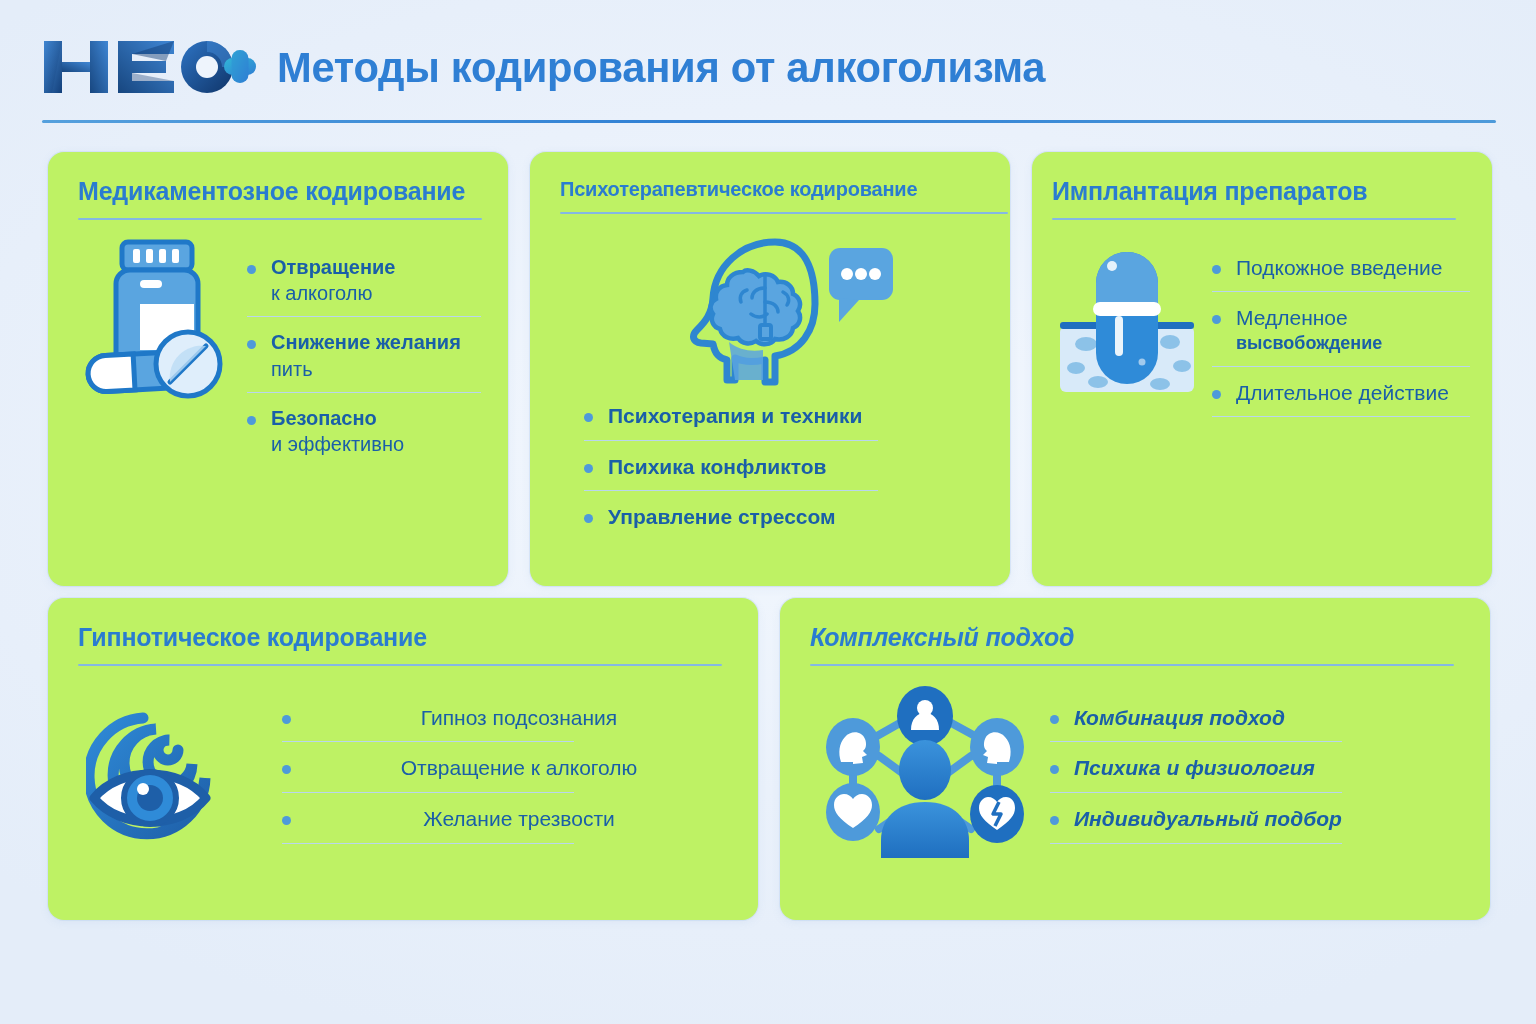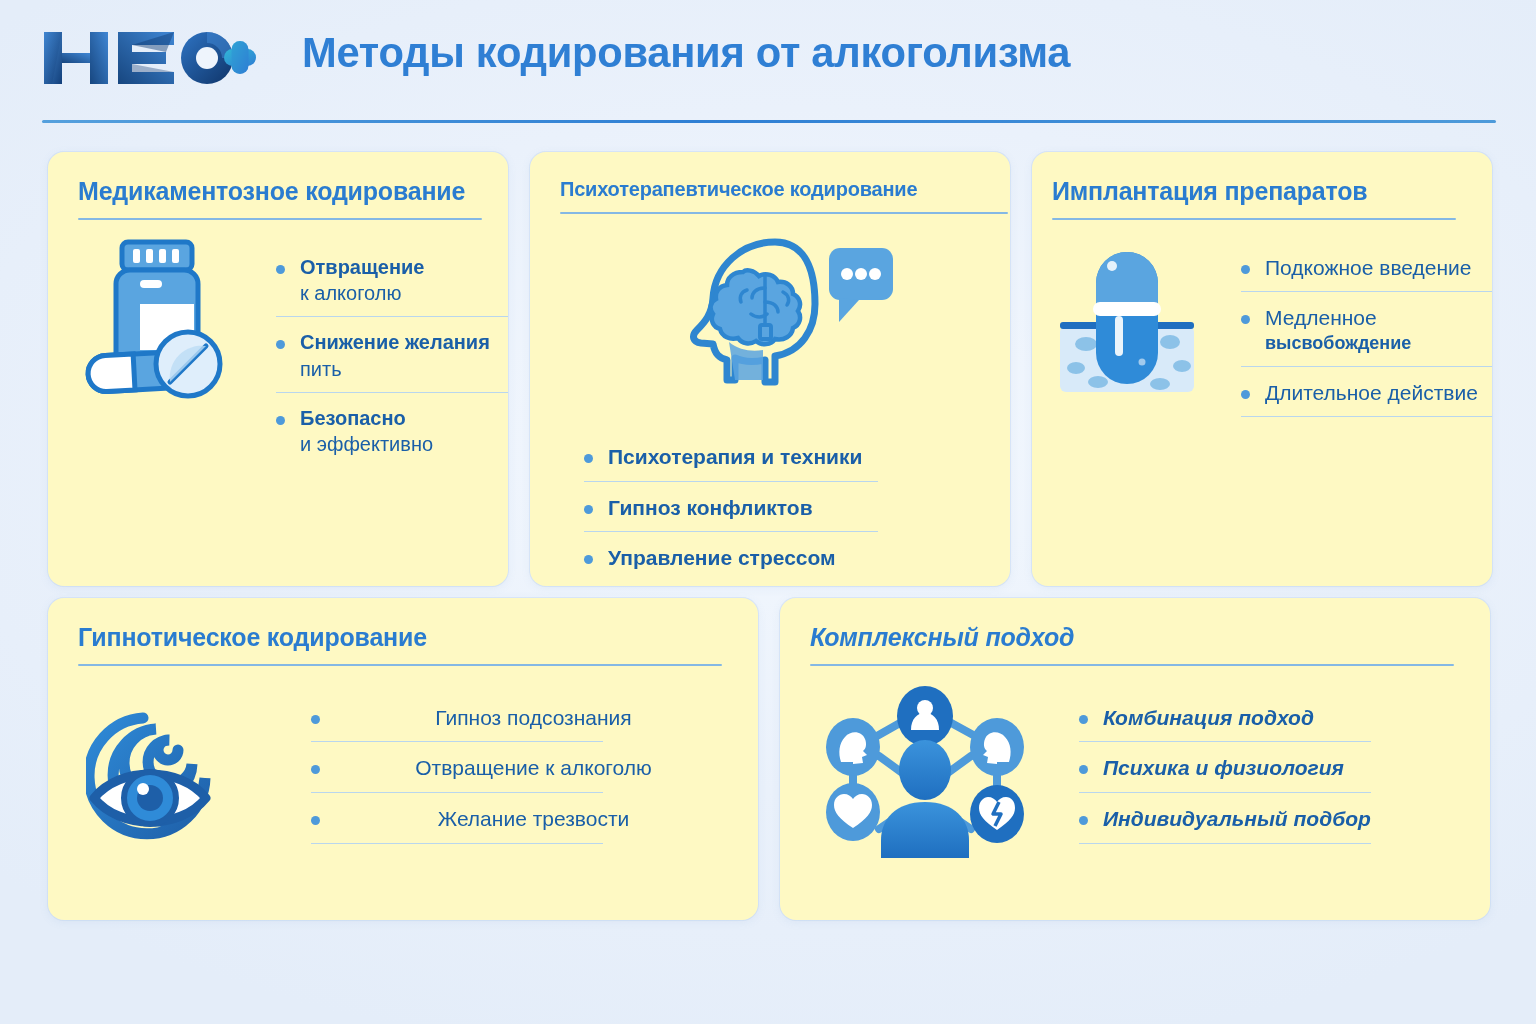--- a/index.html
+++ b/index.html
@@ -24,22 +24,22 @@
   
   .header {
     position: absolute;
     left: 42px;
     top: 28px;
     width: 1454px;
     height: 100px;
   }
   .header-row {
     display: flex;
-    align-items: flex-start;
-    gap: 45px;
+    align-items: center;
+    gap: 20px;
     height: 78px;
   }
   .logo {
     position: relative;
     width: 215px;
     height: 60px;
     flex: 0 0 auto;
   }
   .logo svg { display: block; }
   .title {
@@ -75,21 +75,21 @@
   .grid-bottom {
     position: absolute;
     left: 48px;
     top: 598px;
     width: 1442px;
     height: 322px;
     display: flex;
     gap: 22px;
   }
   .card {
-    background: #fef9c3;
+    background: #bef264;
     border-radius: 16px;
     box-shadow: 0 2px 10px rgba(110,150,200,0.10), 0 0 0 1px rgba(200,220,245,0.5);
     padding: 26px 26px 18px 30px;
     position: relative;
     overflow: hidden;
   }
   .card.c1 { flex: 0 0 460px; }
   .card.c2 { flex: 0 0 480px; }
   .card.c3 { flex: 0 0 460px; padding-left: 20px; }
   .card.c4 { flex: 0 0 710px; }
@@ -112,21 +112,20 @@
   }
   .card.c1 .card-title-rule { width: 404px; }
   .card.c2 .card-title-rule { width: 448px; }
   .card.c3 .card-title-rule { width: 404px; }
   .card.c4 .card-title-rule { width: 644px; }
   .card.c5 .card-title-rule { width: 644px; }
 
   .card-body {
     display: flex;
     margin-top: 16px;
-    gap: 29px;
   }
   .icon-col {
     flex: 0 0 auto;
     display: flex;
     align-items: flex-start;
     justify-content: center;
   }
   .bullets {
     flex: 1 1 auto;
     display: flex;
@@ -174,21 +173,21 @@
   .card.c3 .bullet .l1 { font-weight: normal; font-size: 21px; }
   .card.c3 .bullet .l2 { font-weight: bold; font-size: 18px; }
   .card.c3 .bullet-rule { width: 258px; }
   .card.c4 .bullet .l1 { font-weight: normal; font-size: 21px; text-align: center; }
   .card.c4 .bullet-rule { width: 292px; }
   .card.c5 .bullet .l1 { font-weight: bold; font-size: 21px; }
   .card.c5 .bullet-rule { width: 292px; }
 
   
   .card.c2 .card-body { flex-direction: column; align-items: center; }
-  .card.c2 .bullets { width: 100%; padding-left: 24px; margin-top: 24px; }
+  .card.c2 .bullets { width: 100%; padding-left: 24px; margin-top: 12px; }
   .card.c2 .bullet-rule { width: 294px; }
 </style>
 </head>
 <body>
 
 <div class="page">
 
   <div class="header">
     <div class="header-row">
 
@@ -337,21 +336,21 @@
           </svg>
         </div>
         <div class="bullets">
           <div class="bullet">
             <span class="dot"></span>
             <div class="l1">Психотерапия и техники</div>
           </div>
           <div class="bullet-rule"></div>
           <div class="bullet">
             <span class="dot"></span>
-            <div class="l1">Гипноз конфликтов</div>
+            <div class="l1">Психика конфликтов</div>
           </div>
           <div class="bullet-rule"></div>
           <div class="bullet">
             <span class="dot"></span>
             <div class="l1">Управление стрессом</div>
           </div>
         </div>
       </div>
     </div>
 

